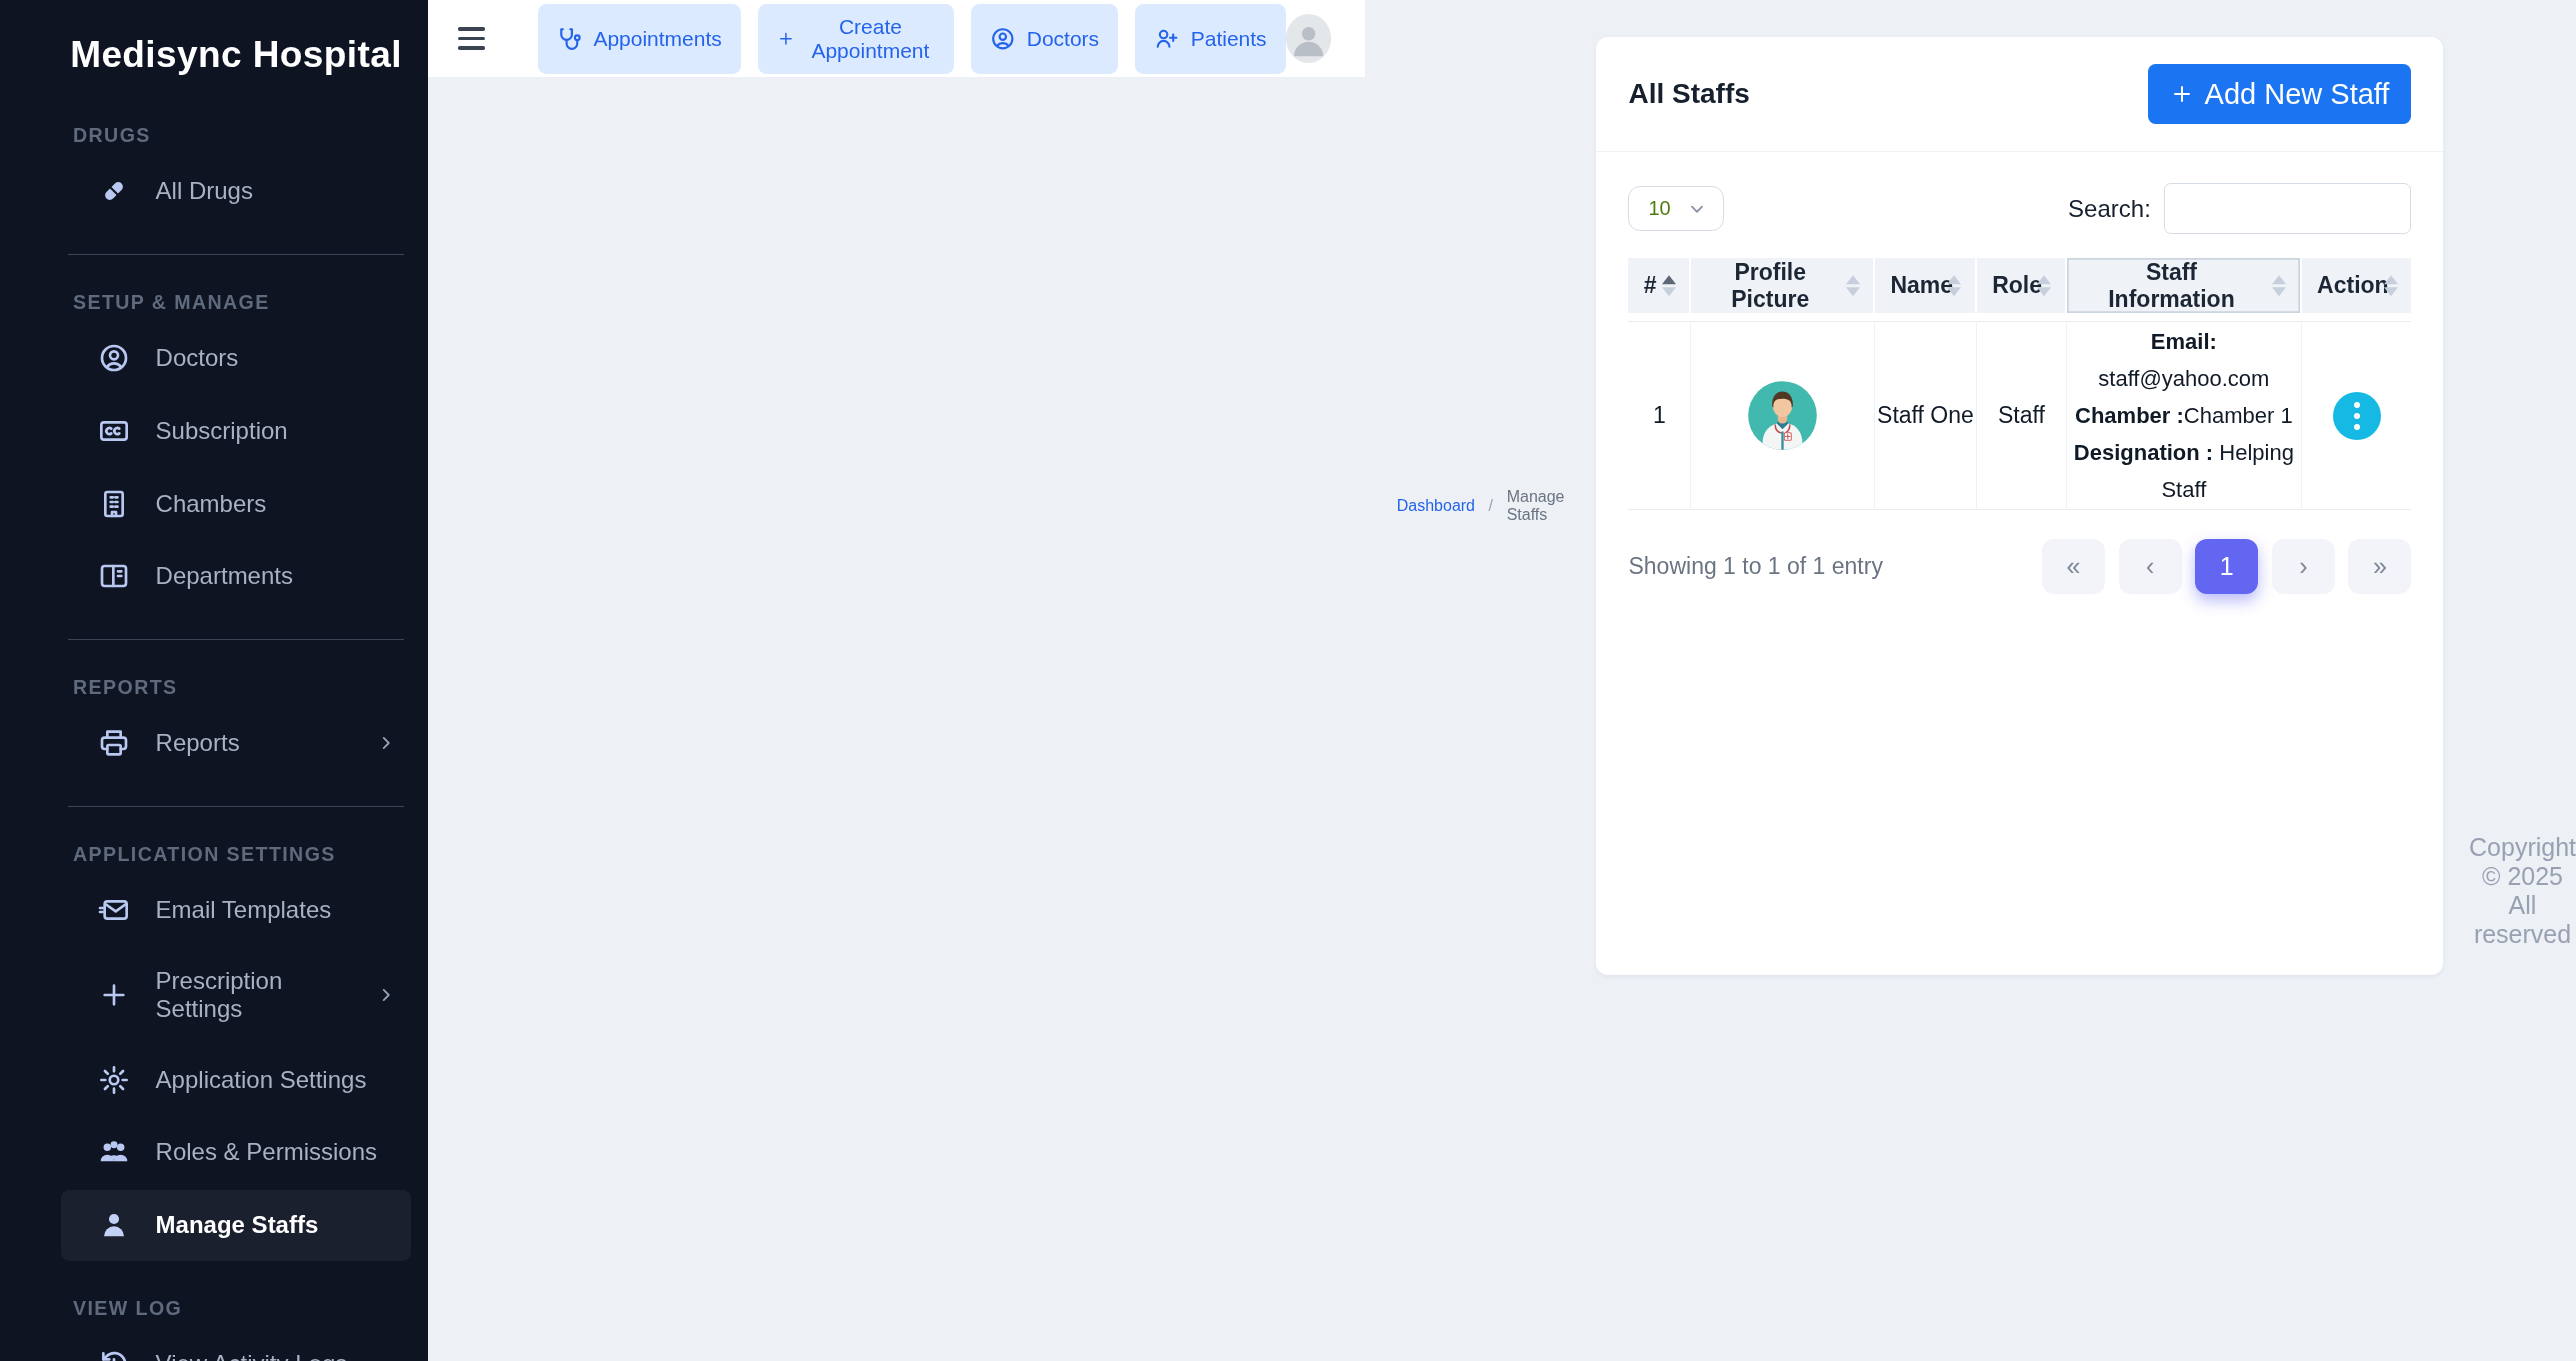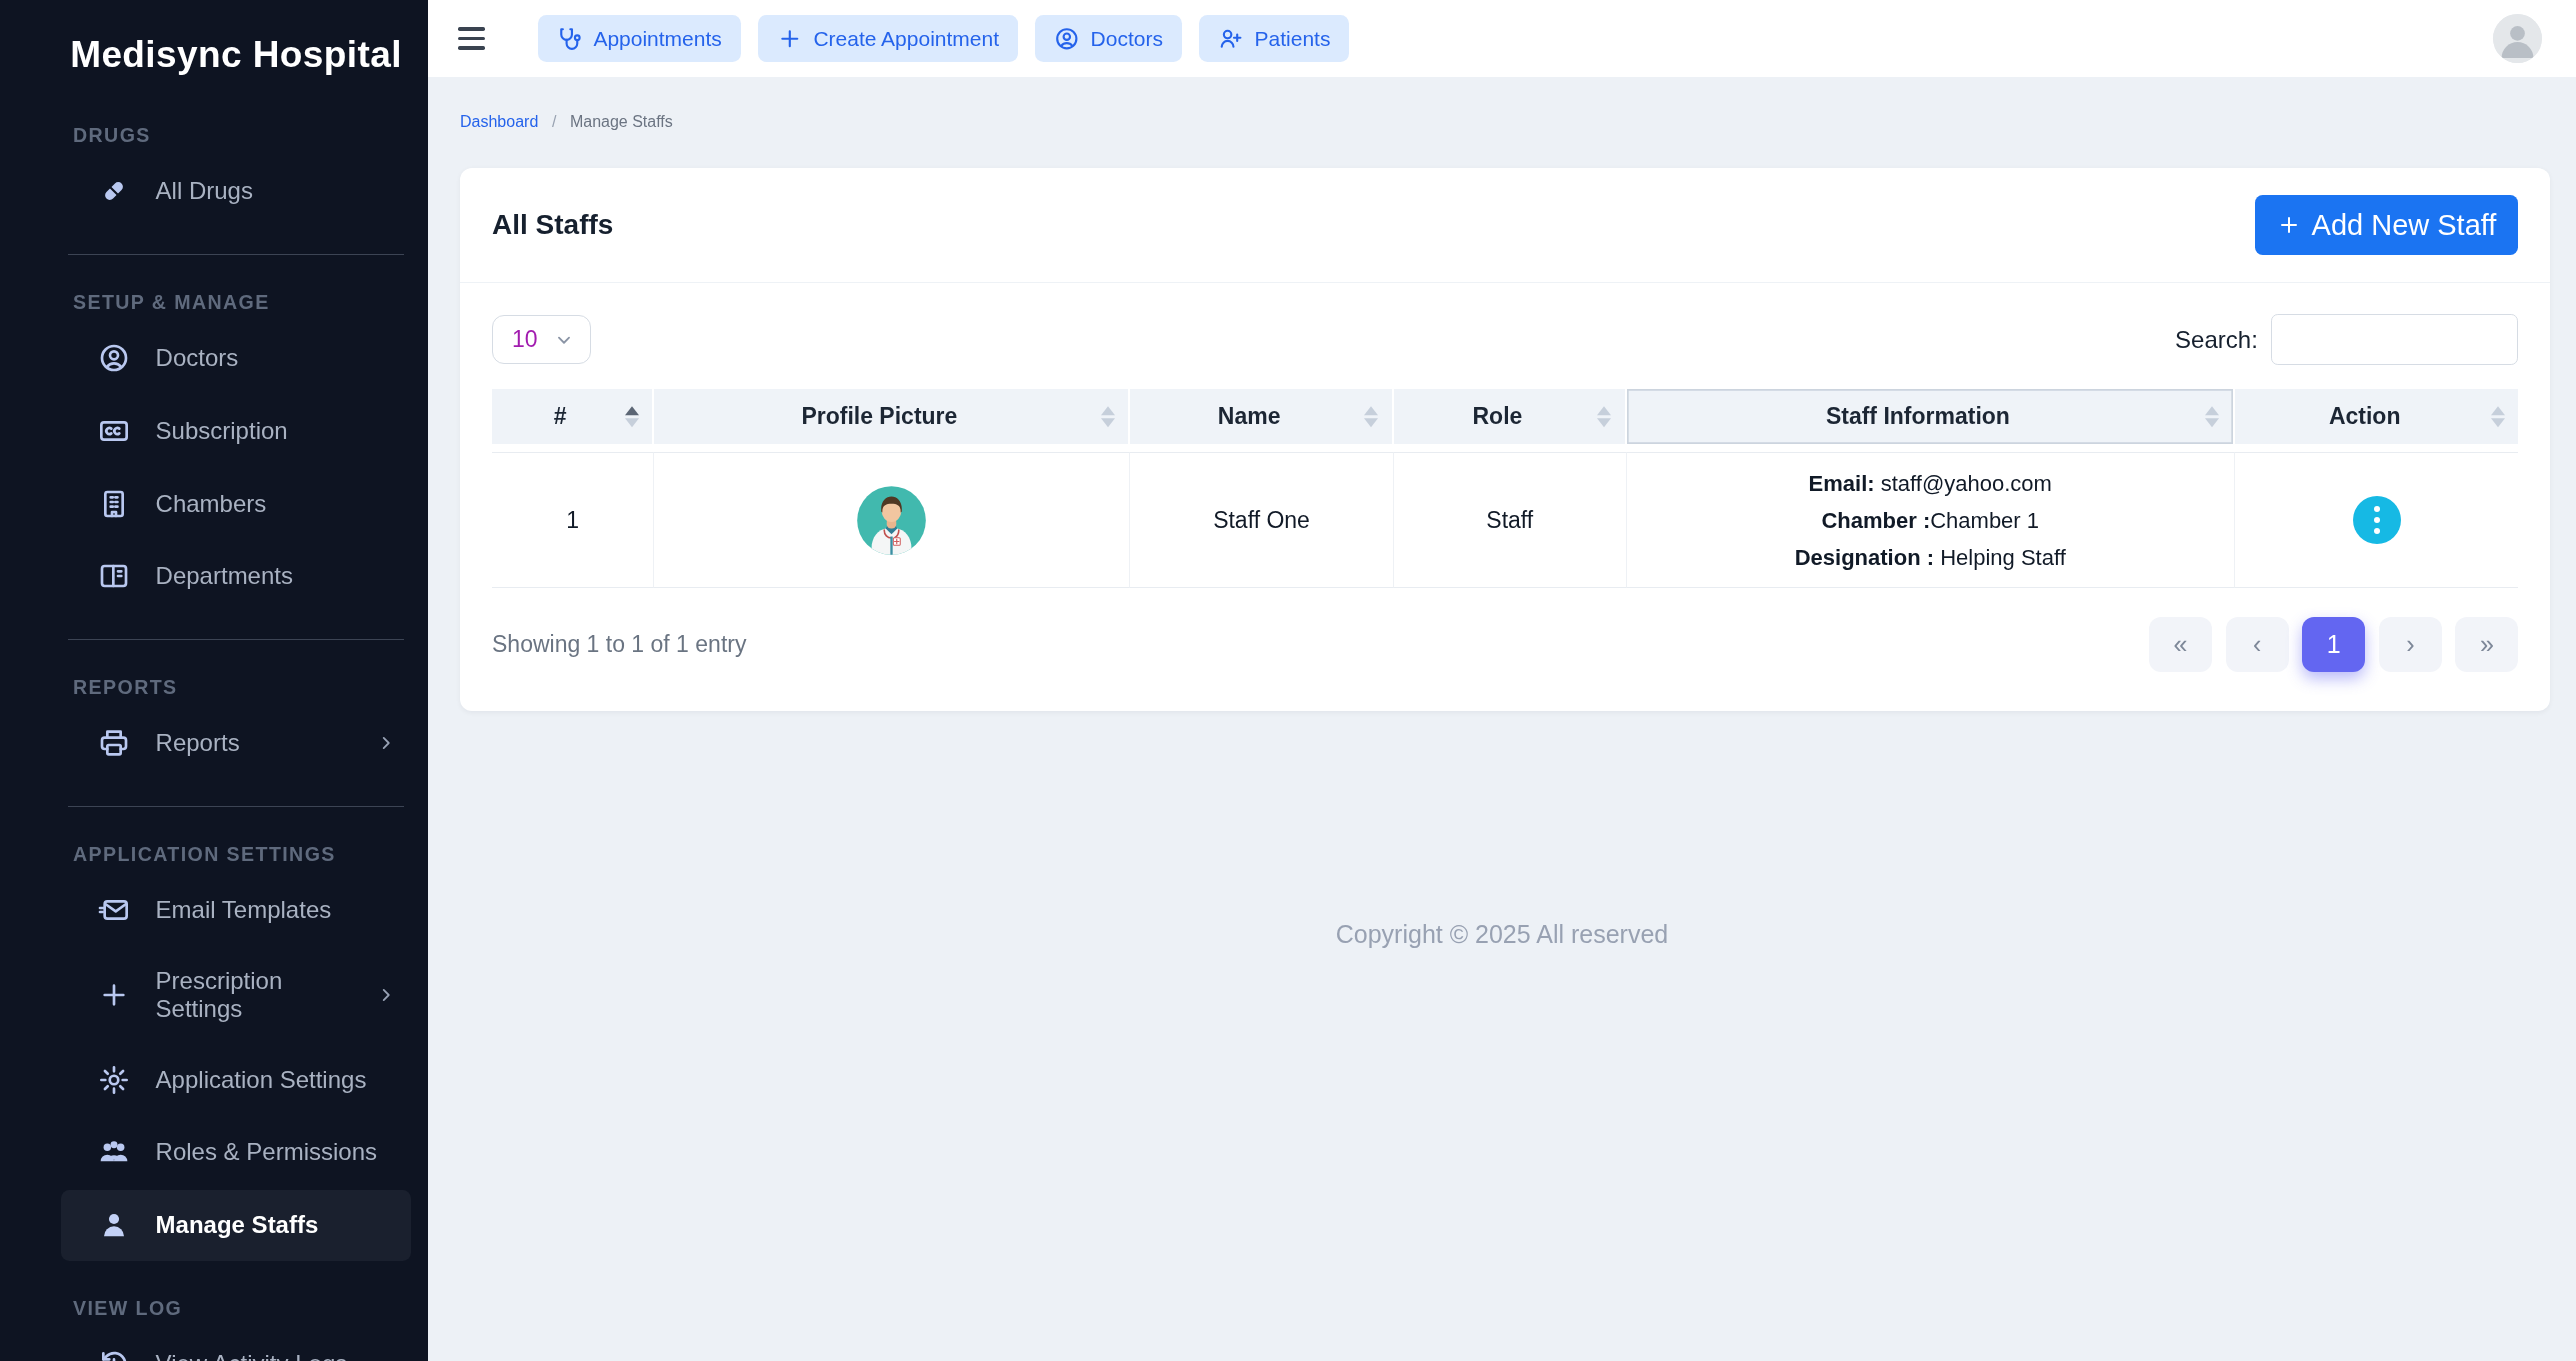--- a/index.html
+++ b/index.html
@@ -33,21 +33,21 @@
     margin:1.7px 17px; padding:19.6px 13.6px 19.6px 37px;
     border-radius:8.5px; font-size:24px; color:#a9b2c2; cursor:pointer;
   }
   .side-item .icon { width:32px; height:32px; color:#b9c8f0; flex:0 0 32px; }
   .side-item.active { background:#1a202e; color:#ffffff; font-weight:700; }
   .side-item.active .icon { color:#c3d1f6; }
   .side-item .chev { margin-left:auto; width:22px; height:22px; color:#97a1b4; flex:0 0 22px; }
   .side-divider { border-top:0.9px solid #3c4454; margin:27px 24px 3.4px; }
 
   
-  .main { flex:1; display:flex; flex-direction:column; min-width:0; height:975px; }
+  .main { flex:1; display:flex; min-width:0; height:975px; }
 
   .topbar {
     height:77px; min-height:77px; background:#ffffff;
     display:flex; align-items:center; padding:0 34px 0 27px;
   }
   .hamburger { display:flex; flex-direction:column; gap:6px; cursor:pointer; padding:5.1px 3.4px; }
   .hamburger span { width:27px; height:3.4px; border-radius:1.7px; background:#3a4350; }
   .topbar-nav { display:flex; gap:17px; margin-left:49px; }
   .nav-pill {
     display:inline-flex; align-items:center; gap:11px;
@@ -83,21 +83,21 @@
     display:inline-flex; align-items:center; gap:10.2px;
     background:#1b74f2; color:#ffffff; border:none; border-radius:7.7px;
     padding:13.6px 22px; font-size:29px; font-family:inherit; cursor:pointer;
   }
   .btn-primary .icon { width:24px; height:24px; }
 
   .controls { display:flex; justify-content:space-between; align-items:center; padding:31px 32px 24px; }
   .page-size {
     display:inline-flex; align-items:center; gap:15.3px;
     border:1.7px solid #d6dce4; border-radius:12px; padding:10.2px 15.3px 10.2px 19px;
-    font-size:23px; color:#a21caf; cursor:pointer; background:#fff;
+    font-size:20px; color:#4d7c0f; cursor:pointer; background:#fff;
   }
   .page-size .icon { width:22px; height:22px; color:#8a94a5; }
   .search-wrap { display:flex; align-items:center; gap:13.6px; font-size:24px; color:#16202e; }
   .search-input {
     width:247px; height:51px; border:1.7px solid #d6dce4; border-radius:6.8px;
     font-size:22px; padding:0 13.6px; outline:none; font-family:inherit; background:#fff;
   }
 
   
   .table-wrap { padding:0 32px; }

